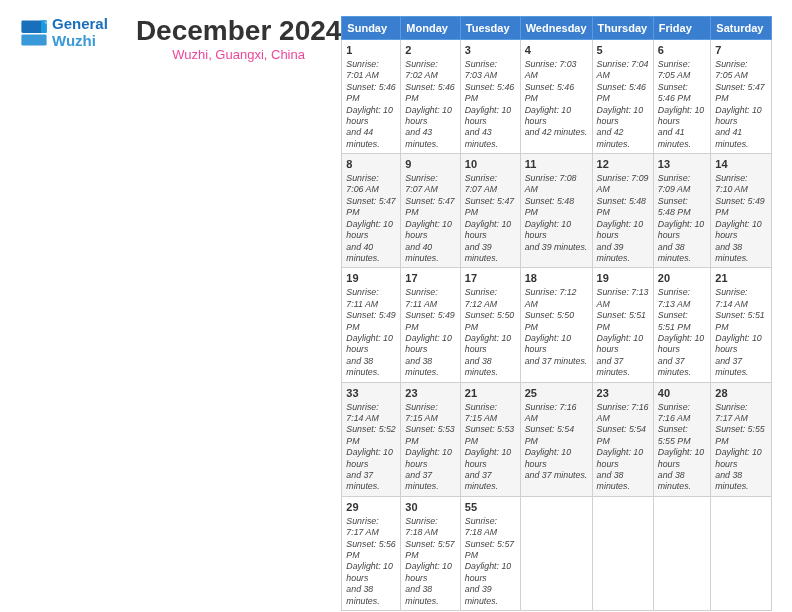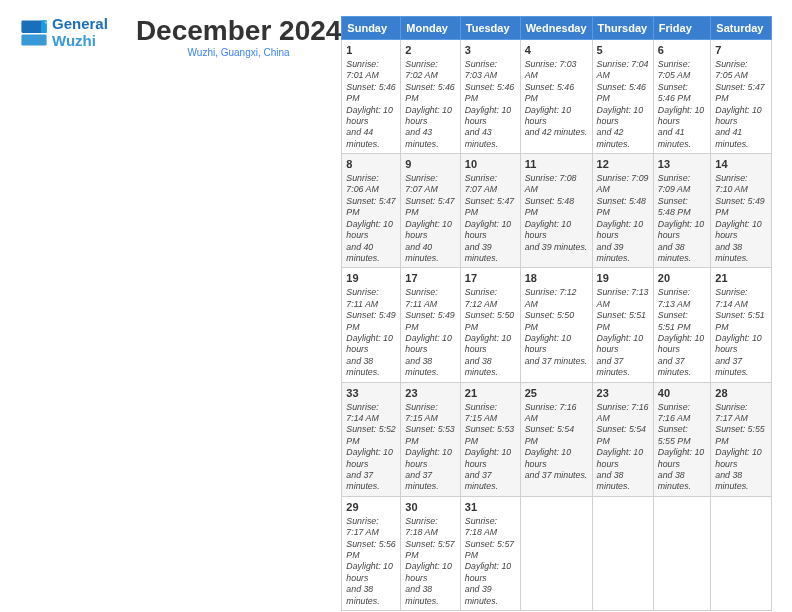--- a/index.html
+++ b/index.html
@@ -45,22 +45,22 @@
       text-align: center;
       margin-left: 28px;
     }
     .month-title {
       font-size: 28px;
       font-weight: bold;
       color: #333;
       line-height: 1.1;
     }
     .location {
-      font-size: 10px;
-      color: #3b82f6;
+      font-size: 13px;
+      color: #ec4899;
     }
     .calendar {
       flex: 1;
       border-collapse: collapse;
       width: 100%;
       font-size: 9.5px;
     }
     .calendar th {
       background-color: #3a7ecf;
       color: #fff;
@@ -260,21 +260,21 @@
         <tr>
           <td>
             <span class="day-num">29</span>
             <div class="day-info">Sunrise: 7:17 AM<br>Sunset: 5:56 PM<br>Daylight: 10 hours<br>and 38 minutes.</div>
           </td>
           <td>
             <span class="day-num">30</span>
             <div class="day-info">Sunrise: 7:18 AM<br>Sunset: 5:57 PM<br>Daylight: 10 hours<br>and 38 minutes.</div>
           </td>
           <td>
-            <span class="day-num">31</span>
+            <span class="day-num">55</span>
             <div class="day-info">Sunrise: 7:18 AM<br>Sunset: 5:57 PM<br>Daylight: 10 hours<br>and 39 minutes.</div>
           </td>
           <td class="empty-cell"></td>
           <td class="empty-cell"></td>
           <td class="empty-cell"></td>
           <td class="empty-cell"></td>
         </tr>
       </tbody>
   </table>
 </div>

